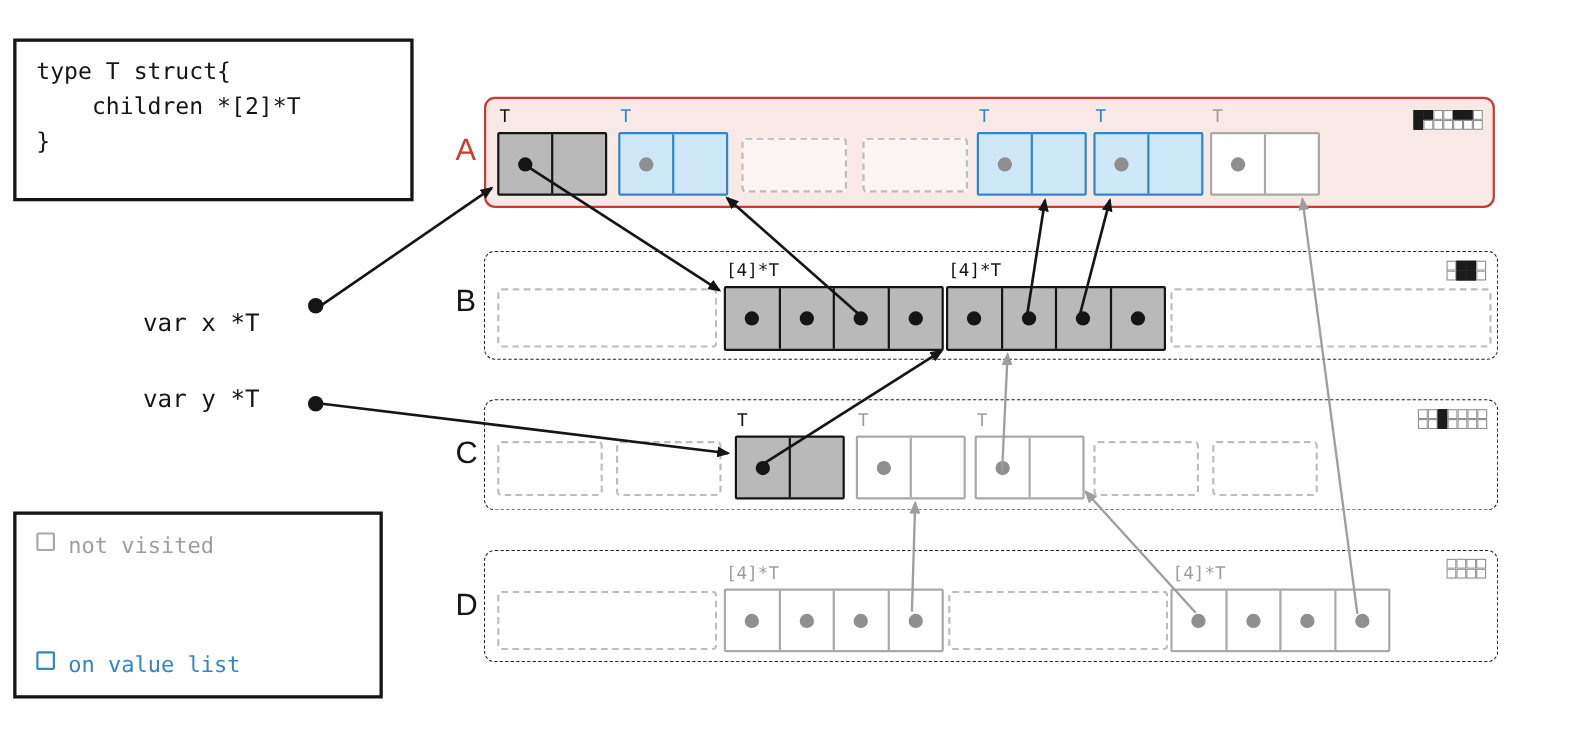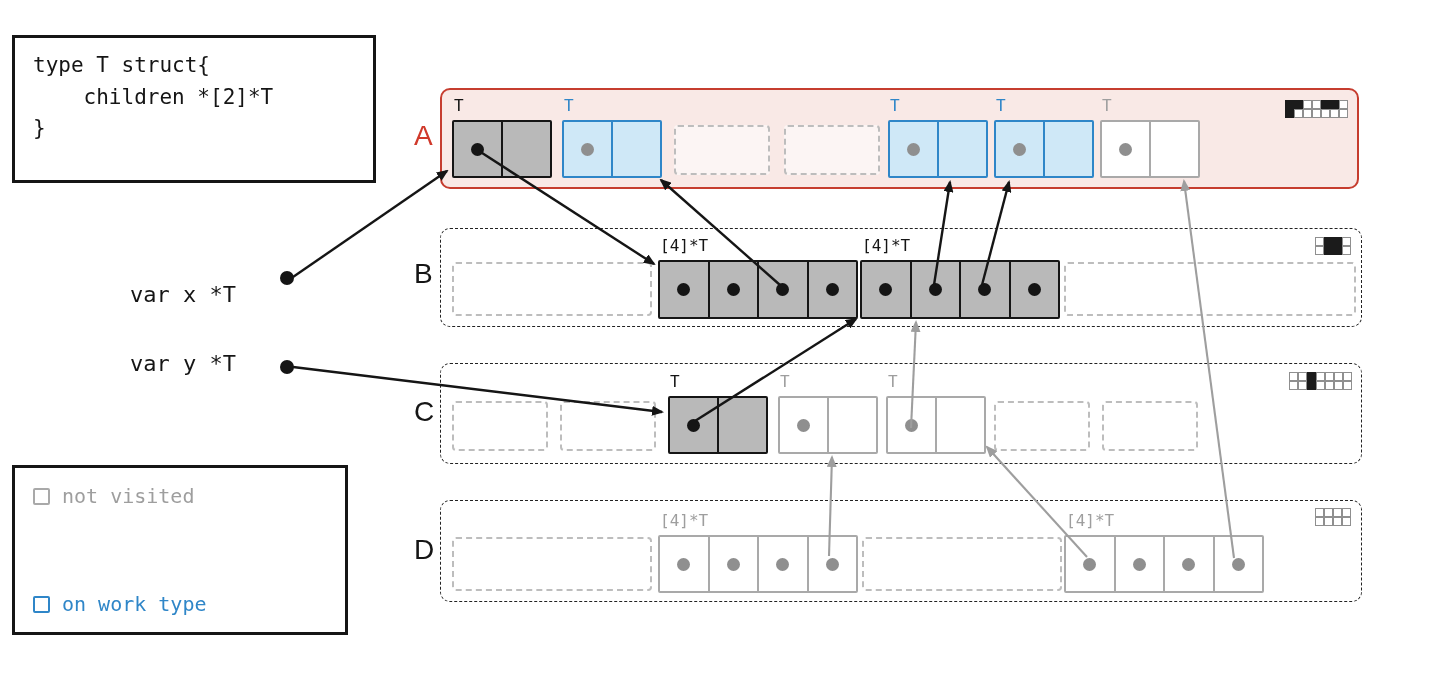--- a/index.html
+++ b/index.html
@@ -48,21 +48,21 @@
               background:rgba(255,255,255,0.55);}
 
   
   .bm{position:absolute;display:grid;gap:0;}
   .bm i{width:9px;height:9px;box-sizing:border-box;border:1px solid #8f8f8f;background:#fff;display:block;}
   .bm i.on{background:#1b1b1b;border-color:#1b1b1b;}
 
   
   .legend{position:absolute;border:3px solid #151515;background:#fff;padding:16px 18px;
           display:flex;flex-direction:column;justify-content:space-between;box-sizing:border-box;}
-  .legend-row{display:flex;align-items:center;gap:12px;}
+  .legend-row{display:flex;gap:12px;}
   .legend-swatch{width:13px;height:13px;border-radius:2px;box-sizing:content-box;}
   .sw-notvisited{border:2.5px solid var(--notvisited-border,#a9a9a9);background:#fff;}
   .sw-worklist{border:2.5px solid var(--worklist-border,#2f86c8);background:#fff;}
   .sw-active{border:2.5px solid var(--active-text,#d0392b);background:#fff;}
   .sw-visited{border:2.5px solid #151515;background:var(--visited-fill,#b9b9b9);}
   .legend-label{font-size:20px;}
   .lt-notvisited{color:var(--notvisited-text,#9e9e9e);}
   .lt-worklist{color:var(--worklist-text,#2f86c8);}
   .lt-active{color:var(--active-text,#d0392b);}
   .lt-visited{color:#151515;}
@@ -103,21 +103,21 @@
     <div class="var-dot" style="left: 280px; top: 271px;"></div>
     <div class="var-label" style="left: 130px; top: 351px;">var y *T</div>
     <div class="var-dot" style="left: 280px; top: 360px;"></div>
     <div class="legend" style="left: 12px; top: 465px; width: 336px; height: 170px;">
       <div class="legend-row">
         <div class="legend-swatch sw-notvisited"></div>
         <div class="legend-label lt-notvisited">not visited</div>
       </div>
       <div class="legend-row">
         <div class="legend-swatch sw-worklist"></div>
-        <div class="legend-label lt-worklist">on work type</div>
+        <div class="legend-label lt-worklist">on value list</div>
       </div>
     </div>
     <div class="region active" style="left: 440px; top: 88px; width: 915px; height: 97px;"></div>
     <div class="region-label red" style="left: 414px; top: 120px;">A</div>
     <div class="cell-label lbl-visited" style="left: 454px; top: 96px;">T</div>
     <div class="cell obj st-visited" style="left: 452px; top: 120px; width: 96px; height: 54px;">
       <div class="half left">
         <div class="dot"></div>
       </div>
       <div class="half"></div>

